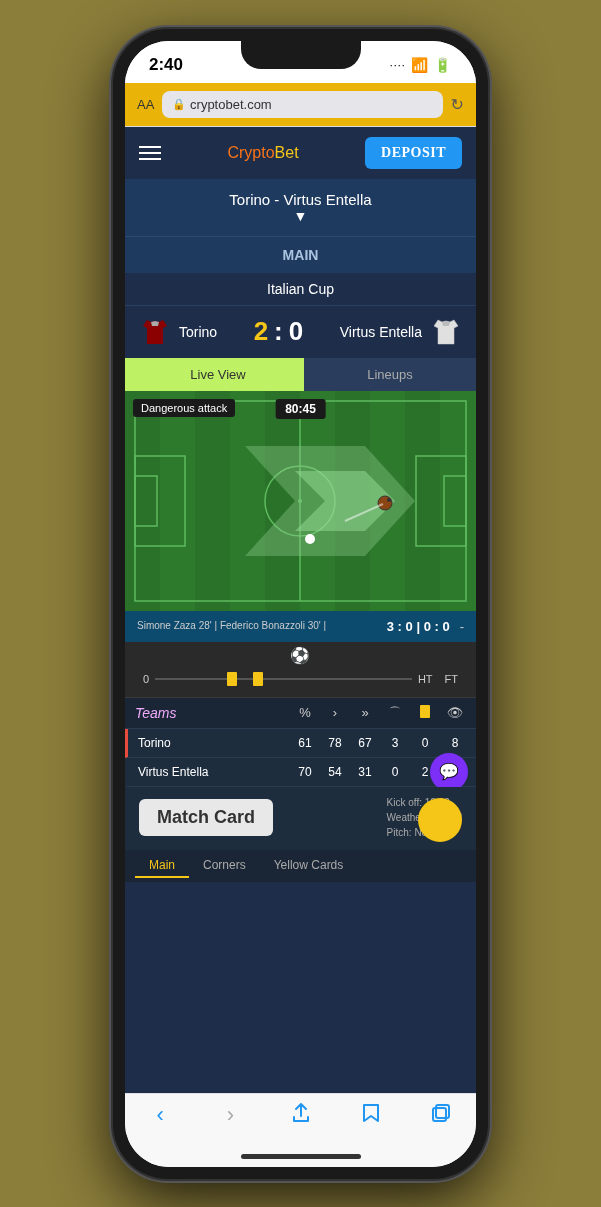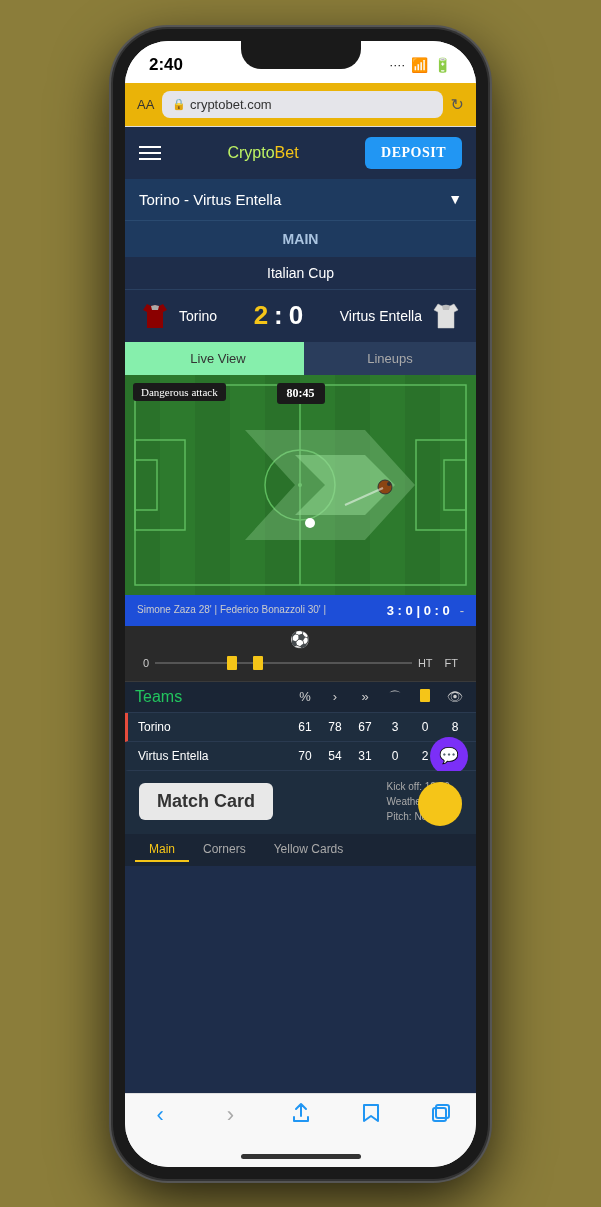--- a/index.html
+++ b/index.html
@@ -112,39 +112,40 @@
     .hamburger span {
       display: block;
       width: 22px;
       height: 2px;
       background: #fff;
     }
     .logo {
       display: flex;
       align-items: center;
     }
-    .logo-crypto { color: #bef264; }
+    .logo-crypto { color: #f97316; }
     .logo-bet { color: #f5c518; }
     .deposit-btn {
       background: #2196f3;
       color: #fff;
       font-size: 14px;
       font-weight: 700;
       padding: 8px 16px;
       border-radius: 6px;
       border: none;
       letter-spacing: 0.5px;
       font-family: Liberation Serif, serif;
     }
     .match-selector {
       background: #1e3a5f;
       padding: 12px 14px;
       display: flex;
       align-items: center;
       justify-content: space-between;
+      flex-direction: column;
     }
     .match-title {
       color: #fff;
       font-size: 15px;
       font-weight: 500;
     }
     .chevron-down { color: #fff; font-size: 14px; }
     .tabs-row {
       background: #1e3a5f;
       display: flex;
@@ -212,34 +213,33 @@
     }
     .view-tab {
       flex: 1;
       padding: 9px;
       text-align: center;
       font-size: 13px;
       font-weight: 500;
       cursor: pointer;
     }
     .view-tab-active {
-      background: #86efac;
+      background: #bef264;
       color: #333;
       padding-left: 16px;
     }
     .view-tab-inactive {
       background: #2a3d5c;
       color: #aaa;
     }
     .pitch-container {
       background: #2d7a2d;
       position: relative;
       height: 220px;
       overflow: hidden;
-      font-family: Liberation Serif, serif;
     }
     .danger-badge {
       position: absolute;
       top: 8px;
       left: 8px;
       background: #1a1a1a;
       color: #fff;
       font-size: 11px;
       padding: 3px 8px;
       border-radius: 3px;
@@ -256,21 +256,21 @@
       font-weight: 600;
       padding: 3px 10px;
       border-radius: 3px;
       z-index: 5;
     }
     .pitch-svg {
       width: 100%;
       height: 100%;
     }
     .stats-row {
-      background: #1d4ed8;
+      background: #0c4a6e;
       display: flex;
       align-items: center;
       justify-content: space-between;
       padding: 8px 12px;
     }
     .stats-scorers {
       color: #ccc;
       font-size: 10px;
       line-height: 1.4;
       flex: 1;
@@ -328,23 +328,24 @@
       width: 100%;
     }
     .stats-header {
       display: flex;
       align-items: center;
       padding: 6px 10px;
       background: #1a2535;
       border-bottom: 1px solid #2a3a50;
     }
     .stats-header-teams {
-      color: #22c55e;
-      font-size: 16px;
+      color: #f0abfc;
+      font-size: 14px;
       flex: 2;
+      font-style: italic;
     }
     .stats-header-icons {
       display: flex;
       gap: 8px;
       flex: 5;
       justify-content: flex-end;
       align-items: center;
     }
     .stats-icon {
       font-size: 13px;

